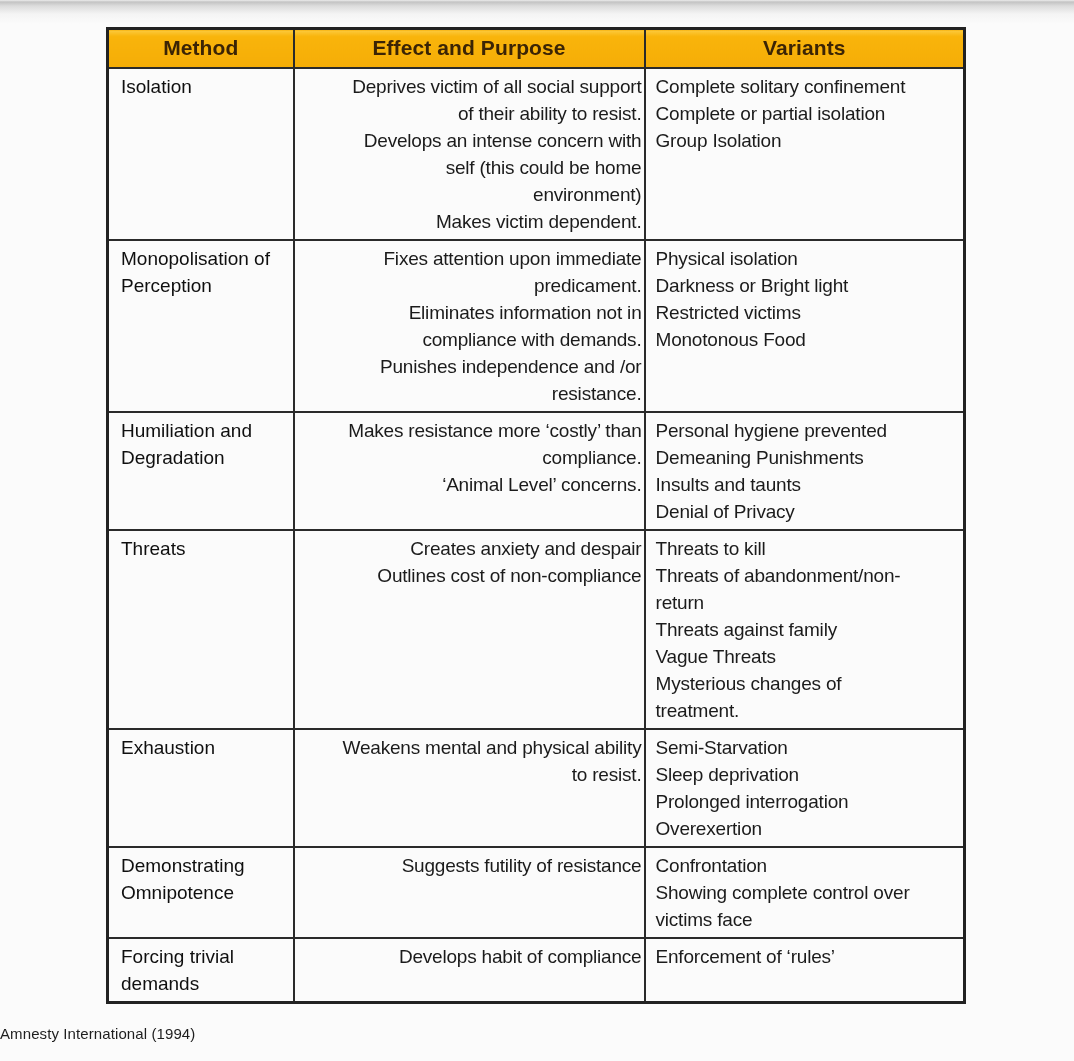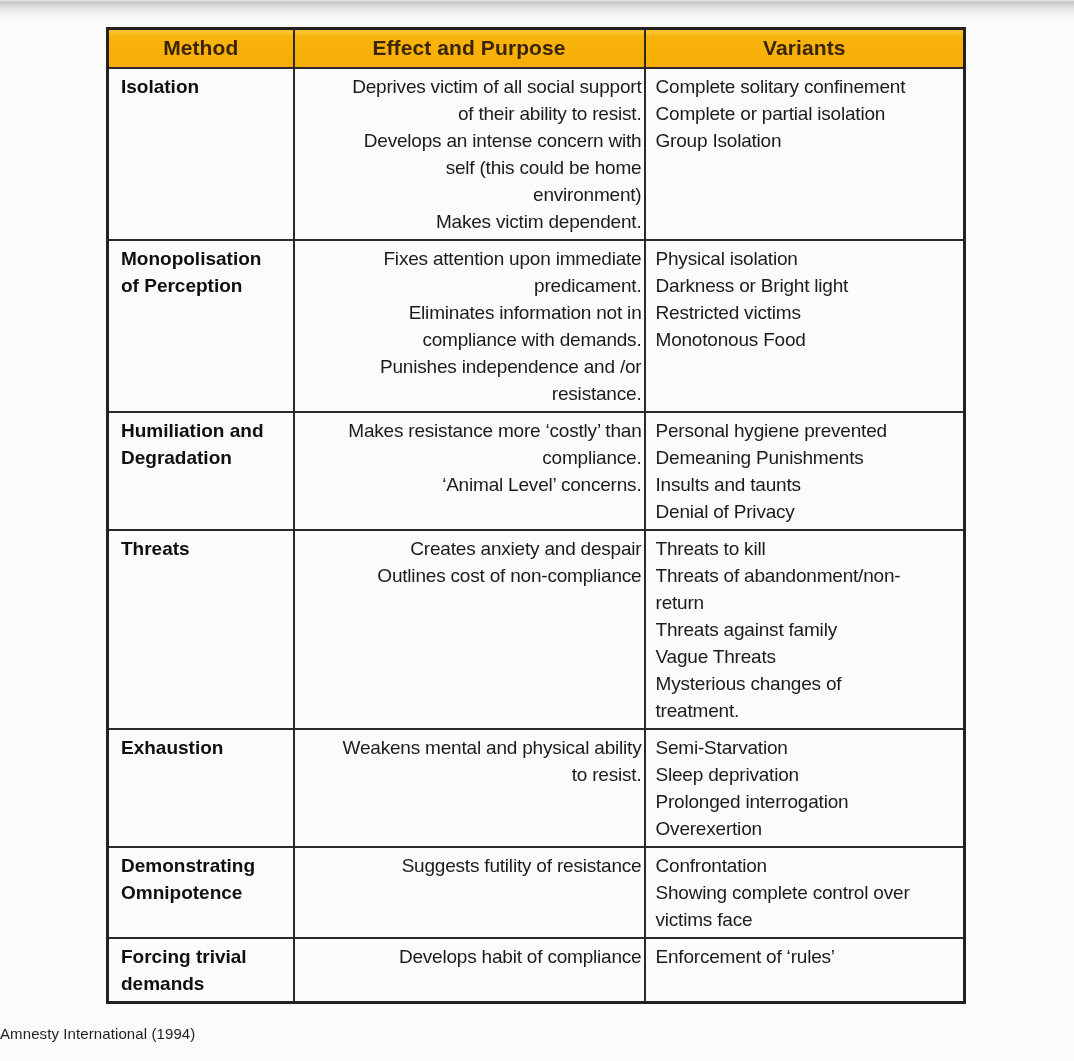--- a/index.html
+++ b/index.html
@@ -51,21 +51,21 @@
     margin-top: 12px;
   }
   td {
     font-size: 19px;
     line-height: 27px;
     color: #1b1b1b;
     padding-top: 4px;
     padding-bottom: 4px;
   }
   td.method {
-    font-weight: bold;
+    font-weight: normal;
     color: #0f0f0f;
     padding-left: 12px;
     padding-right: 16px;
   }
   td.effect {
     padding-left: 18px;
     padding-right: 2px;
     text-align: right;
   }
   td.variants {

